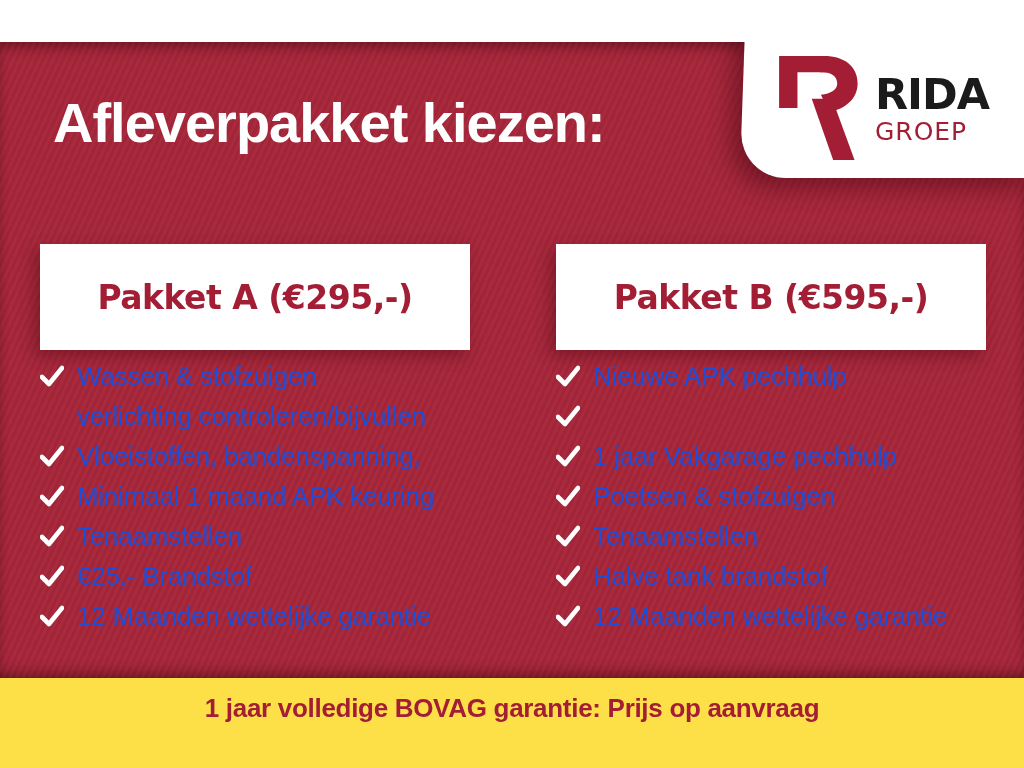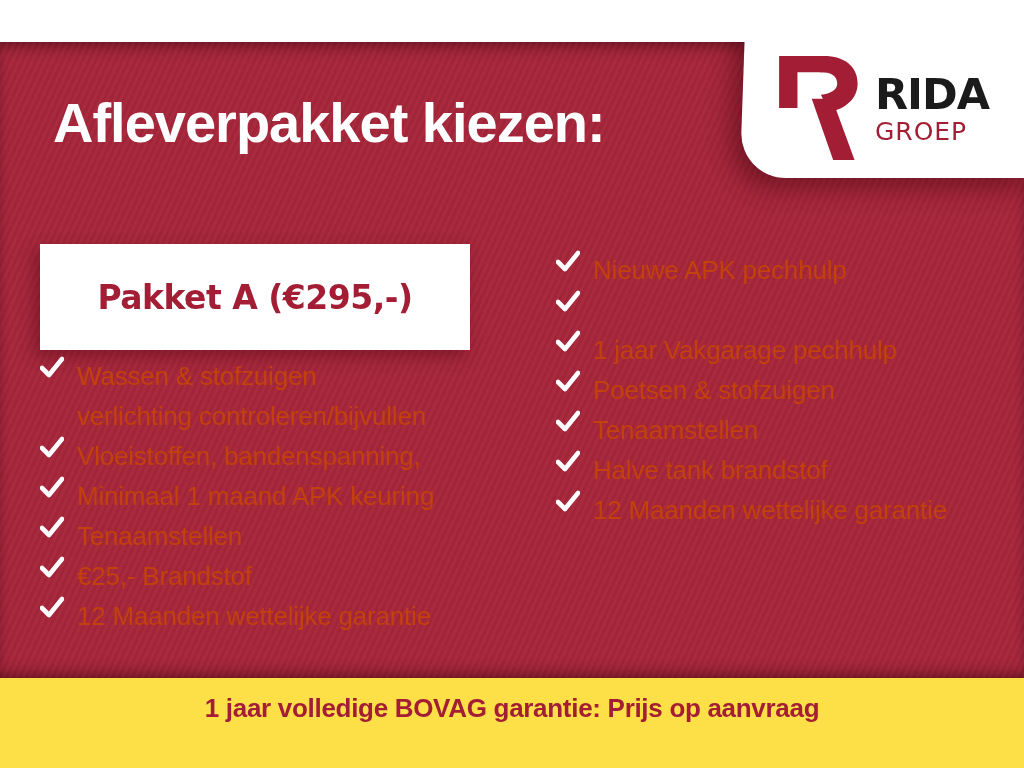--- a/index.html
+++ b/index.html
@@ -72,21 +72,21 @@
     height:106px;background:#fff;
     display:flex;align-items:center;justify-content:center;
     box-shadow:-5px 6px 14px rgba(55,0,12,.35);
   }
   .pkg-title{
     font-family:"DejaVu Sans","Liberation Sans",sans-serif;
     font-size:33px;font-weight:bold;letter-spacing:-.5px;
     color:var(--accent-red);
   }
   .pkg-list{list-style:none;margin:6px 0 0;padding:0;}
-  .row{display:flex;align-items:flex-start;min-height:40px;color:#c2410c;}
+  .row{display:flex;align-items:center;min-height:40px;color:#1d4ed8;}
   .check{width:24px;height:22px;flex:0 0 24px;margin-right:13px;}
   .item-text{font-size:26px;line-height:40px;white-space:nowrap;letter-spacing:-.2px;}
   .row.cont .item-text{margin-left:37px;}
 </style>
 </head>
 <body>
 
 <div class="canvas">
 
   <div class="red-area"></div>
@@ -150,20 +150,23 @@
       <li class="row">
         <svg class="check" viewBox="0 0 24 22" aria-hidden="true">
             <path d="M2 12 L9 19 L22 3" fill="none" stroke="#fff" stroke-width="4.6" stroke-linecap="round" stroke-linejoin="round"></path>
           </svg>
         <span class="item-text">12 Maanden wettelijke garantie</span>
       </li>
     </ul>
   </section>
 
   <section class="col col-b">
+    <div class="pkg-header">
+      <span class="pkg-title">Pakket B (€595,-)</span>
+    </div>
     <ul class="pkg-list">
       <li class="row">
         <svg class="check" viewBox="0 0 24 22" aria-hidden="true">
             <path d="M2 12 L9 19 L22 3" fill="none" stroke="#fff" stroke-width="4.6" stroke-linecap="round" stroke-linejoin="round"></path>
           </svg>
         <span class="item-text">Nieuwe APK pechhulp</span>
       </li>
       <li class="row">
         <svg class="check" viewBox="0 0 24 22" aria-hidden="true">
             <path d="M2 12 L9 19 L22 3" fill="none" stroke="#fff" stroke-width="4.6" stroke-linecap="round" stroke-linejoin="round"></path>

